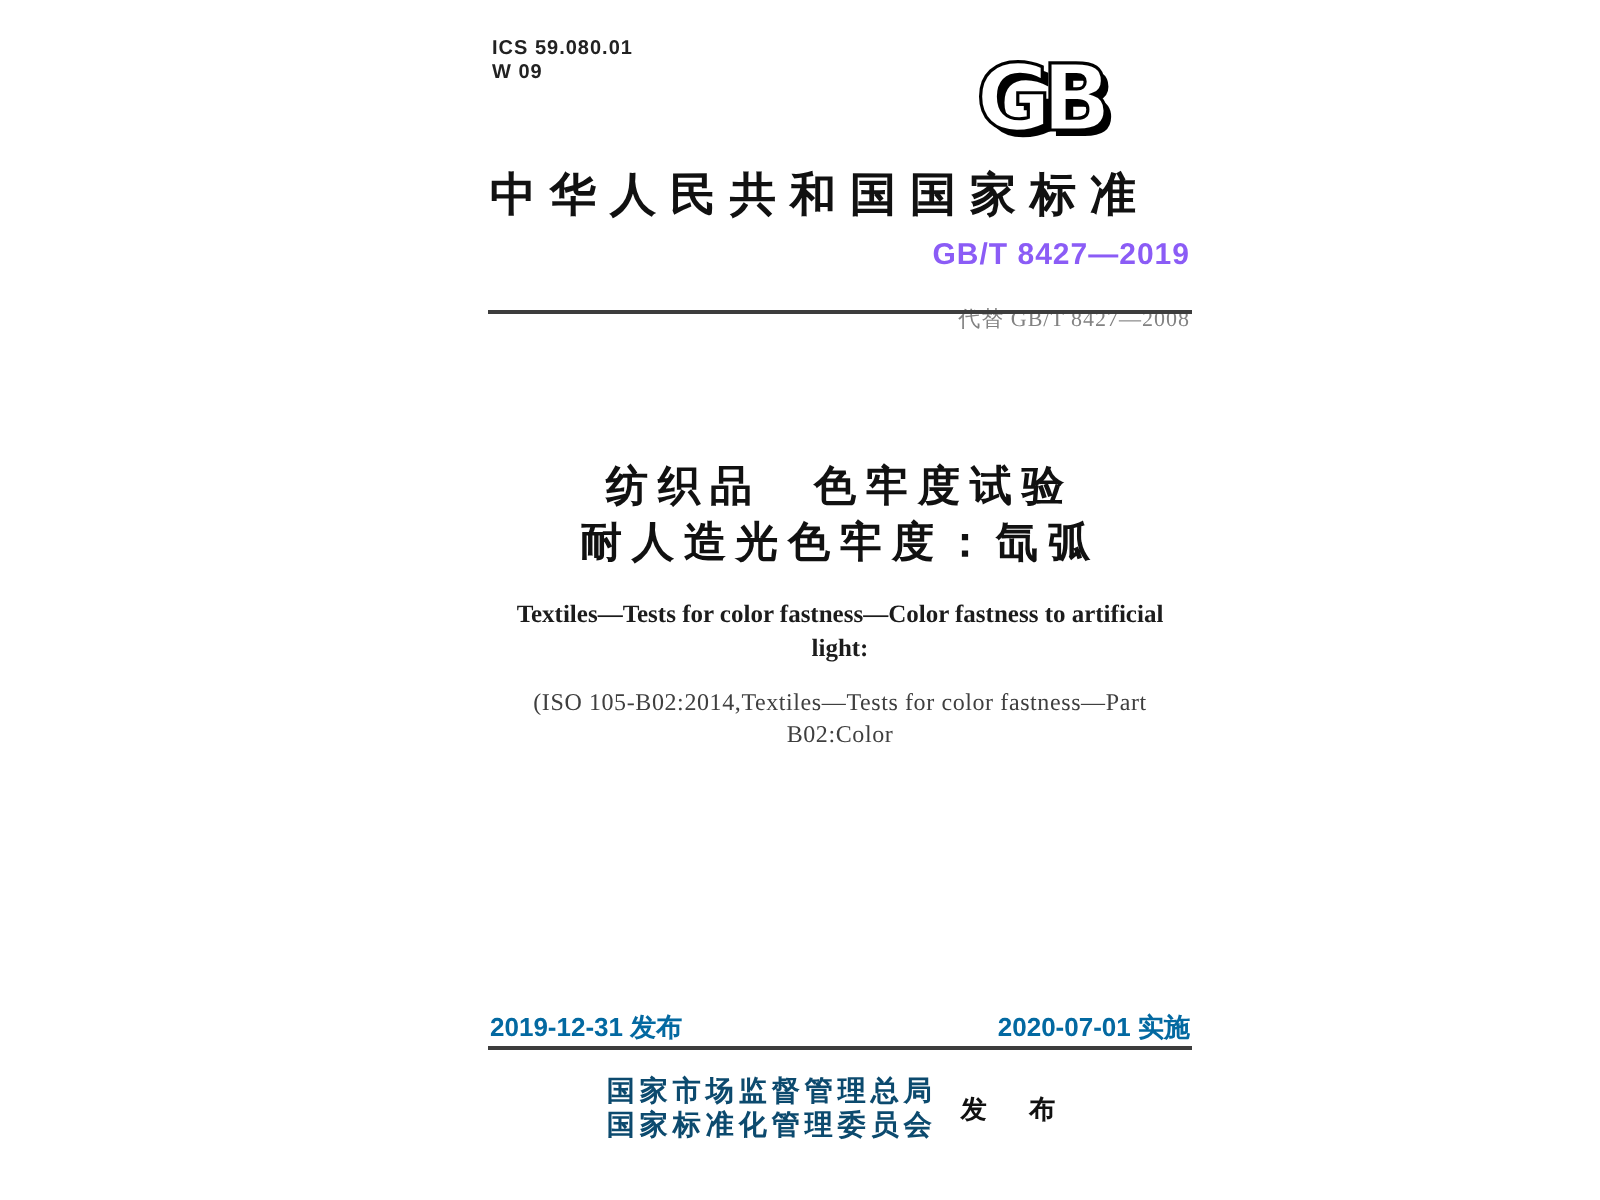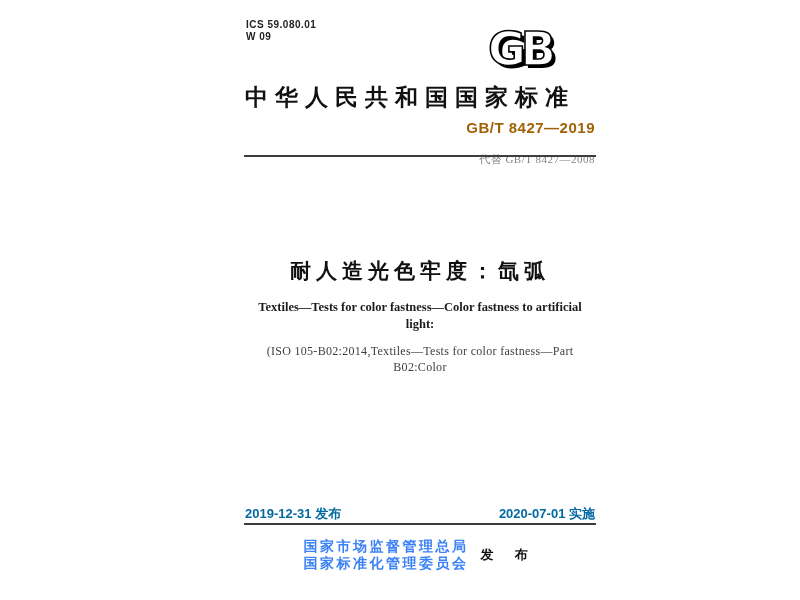--- a/index.html
+++ b/index.html
@@ -44,21 +44,21 @@
     color: #111;
   }
   .std-number {
     position: absolute;
     right: 205px;
     top: 119px;
     font-family: "Liberation Sans", sans-serif;
     font-weight: bold;
     font-size: 15px;
     letter-spacing: 0.5px;
-    color: #a16207;
+    color: #8b5cf6;
   }
   .replaces-note {
     position: absolute;
     right: 205px;
     top: 152px;
     font-family: "Liberation Serif", serif;
     font-size: 11px;
     letter-spacing: 0.5px;
     color: #828282;
   }
@@ -129,21 +129,21 @@
     display: flex;
     justify-content: center;
     align-items: center;
   }
   .publisher-lines {
     font-family: "Liberation Serif", serif;
     font-weight: bold;
     font-size: 14px;
     line-height: 17px;
     letter-spacing: 2.5px;
-    color: #3b82f6;
+    color: #0c4a6e;
     text-align: center;
     white-space: nowrap;
   }
   .publish-label {
     font-family: "Liberation Serif", serif;
     font-weight: bold;
     font-size: 13px;
     letter-spacing: 9px;
     margin-left: 12px;
     color: #111;
@@ -165,20 +165,21 @@
     <text x="2" y="40" font-family="'DejaVu Sans', sans-serif" font-weight="bold" font-size="46" letter-spacing="-5" fill="#ffffff" stroke="#000000" stroke-width="1.6">GB</text>
   </svg>
 
   <div class="national-heading">中华人民共和国国家标准</div>
 
   <div class="std-number">GB/T 8427—2019</div>
   <div class="replaces-note">代替 GB/T 8427—2008</div>
 
   <div class="rule rule-top"></div>
 
+  <div class="content-col cn-title-1">纺织品　色牢度试验</div>
   <div class="content-col cn-title-2">耐人造光色牢度：氙弧</div>
 
   <div class="content-col en-title">
     <div>Textiles—Tests for color fastness—Color fastness to artificial light:</div>
   </div>
 
   <div class="content-col adoption-note">
     <div>(ISO 105-B02:2014,Textiles—Tests for color fastness—Part B02:Color</div>
   </div>
 

